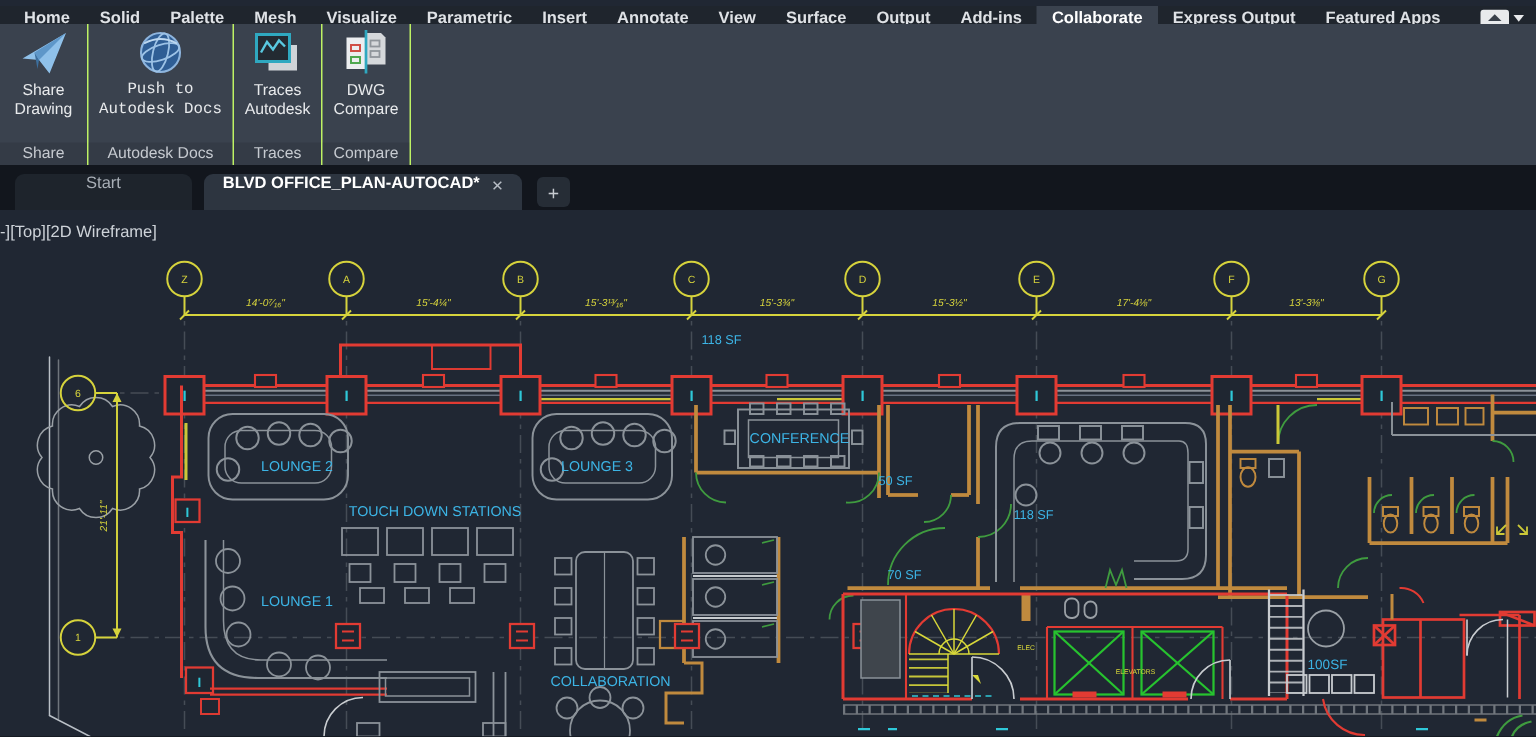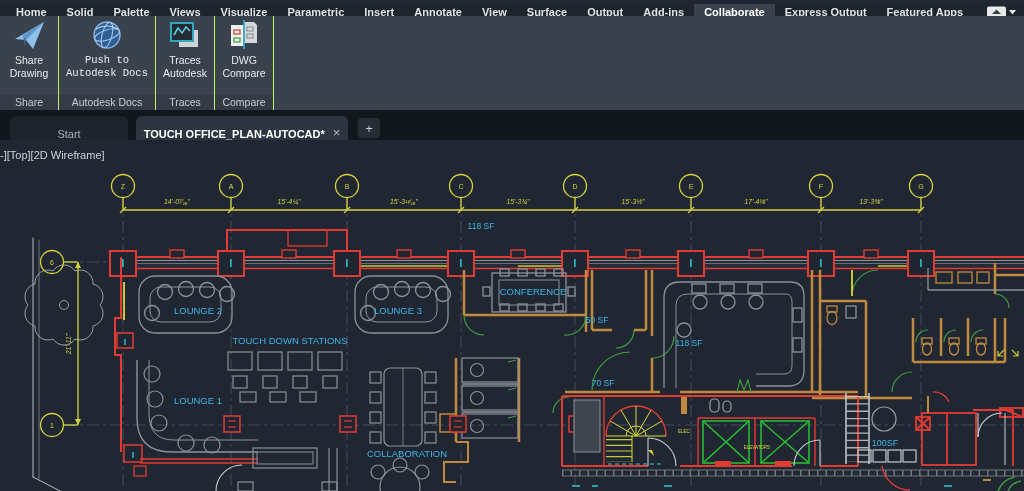--- a/index.html
+++ b/index.html
@@ -29,21 +29,21 @@
   .big-btn.narrow { width:46px; }
   .big-btn.wide { width:84px;font-family:Liberation Mono, monospace; }
   .big-btn svg { margin-bottom:3px; }
   .panel-label { height:15px; line-height:15px; text-align:center; font-size:10.5px;
                  color:#c6cad0; background:rgba(0,0,0,0.10); }
   
   .tabbar {
     position:absolute; top:110px; left:0; width:1024px; height:30px;
     background:#12161d; display:flex; align-items:flex-end; padding-left:10px;
   }
-  .ftab { height:24px; display:flex; align-items:flex-end; justify-content:center;
+  .ftab { height:24px; display:flex; align-items:flex-start; justify-content:center;
           border-radius:6px 6px 0 0; font-size:11px; cursor:default; }
   .ftab.start { width:118px; background:#1e242c; color:#a8aeb6; margin-right:8px; }
   .ftab.active { width:212px; background:#2d3540; color:#ffffff; font-weight:bold; gap:8px; }
   .ftab .close { font-weight:normal; color:#b8bec6; font-size:13px; cursor:pointer; }
   .newtab { width:22px; height:20px; margin:0 0 2px 10px; border-radius:4px;
             background:#262d36; color:#c6cad0; font-size:13px; display:flex;
             align-items:center; justify-content:center; cursor:pointer; }
   
   .viewport { position:absolute; top:140px; left:0; width:1024px; height:351px; background:#202733; }
   .vp-label { position:absolute; top:9px; left:-3px; font-size:11px; color:#ced3d9; z-index:2; cursor:pointer; }
@@ -53,21 +53,21 @@
 </style>
 </head>
 <body>
 
 <div id="app">
 
   <div class="menubar">
     <span class="menu-tab">Home</span>
     <span class="menu-tab">Solid</span>
     <span class="menu-tab">Palette</span>
-    <span class="menu-tab">Views</span>
+    <span class="menu-tab">Mesh</span>
     <span class="menu-tab">Visualize</span>
     <span class="menu-tab">Parametric</span>
     <span class="menu-tab">Insert</span>
     <span class="menu-tab">Annotate</span>
     <span class="menu-tab">View</span>
     <span class="menu-tab">Surface</span>
     <span class="menu-tab">Output</span>
     <span class="menu-tab">Add-ins</span>
     <span class="menu-tab active">Collaborate</span>
     <span class="menu-tab">Express Output</span>
@@ -147,21 +147,21 @@
       <div class="panel-label">Compare</div>
     </div>
     <div style="flex:1"></div>
   </div>
 
   <div class="tabbar">
     <div class="ftab start">
       <span>Start</span>
     </div>
     <div class="ftab active">
-      <span>TOUCH OFFICE_PLAN-AUTOCAD*</span>
+      <span>BLVD OFFICE_PLAN-AUTOCAD*</span>
       <span class="close">×</span>
     </div>
     <div class="newtab">
       <span>+</span>
     </div>
   </div>
 
   <div class="viewport">
     <div class="vp-label">[-][Top][2D Wireframe]</div>
 

